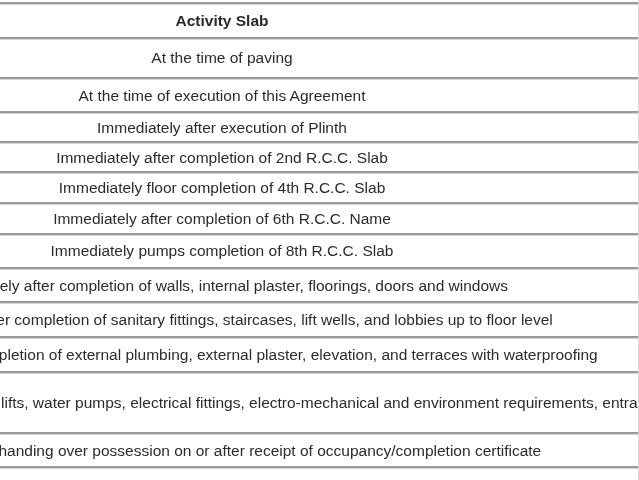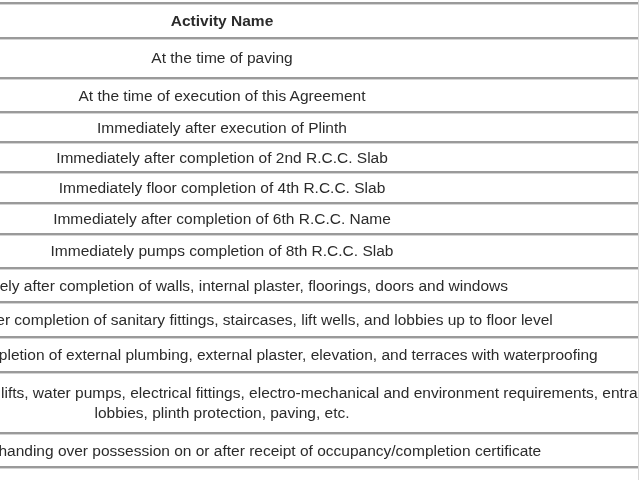--- a/index.html
+++ b/index.html
@@ -28,21 +28,21 @@
   .header { font-weight: bold; }
   .vline {
     position: absolute; top: 0; right: 0; width: 1px; height: 480px; background: #d8d8d8;
   }
 </style>
 </head>
 <body>
 
 <div class="table">
   <div class="row header" style="top:4px;height:33px;">
-    <span>Activity Name</span>
+    <span>Activity Slab</span>
   </div>
   <div class="row" style="top:39px;height:38px;">
     <span>At the time of paving</span>
   </div>
   <div class="row" style="top:79px;height:33px;">
     <span>At the time of execution of this Agreement</span>
   </div>
   <div class="row" style="top:113px;height:29px;">
     <span>Immediately after execution of Plinth</span>
   </div>
@@ -62,21 +62,20 @@
     <span>Immediately after completion of walls, internal plaster, floorings, doors and windows</span>
   </div>
   <div class="row" style="top:303px;height:33px;">
     <span>Immediately after completion of sanitary fittings, staircases, lift wells, and lobbies up to floor level</span>
   </div>
   <div class="row" style="top:338px;height:33px;">
     <span>Immediately after completion of external plumbing, external plaster, elevation, and terraces with waterproofing</span>
   </div>
   <div class="row" style="top:373px;height:59px;">
     <span>Immediately after completion of lifts, water pumps, electrical fittings, electro-mechanical and environment requirements, entrance</span>
-    <span>lobbies, plinth protection, paving, etc.</span>
   </div>
   <div class="row" style="top:434px;height:33px;">
     <span>At the time of handing over possession on or after receipt of occupancy/completion certificate</span>
   </div>
 </div>
 
 <div class="hline" style="top:2px;"></div>
 <div class="hline" style="top:37px;"></div>
 <div class="hline" style="top:77px;"></div>
 <div class="hline" style="top:111px;"></div>

